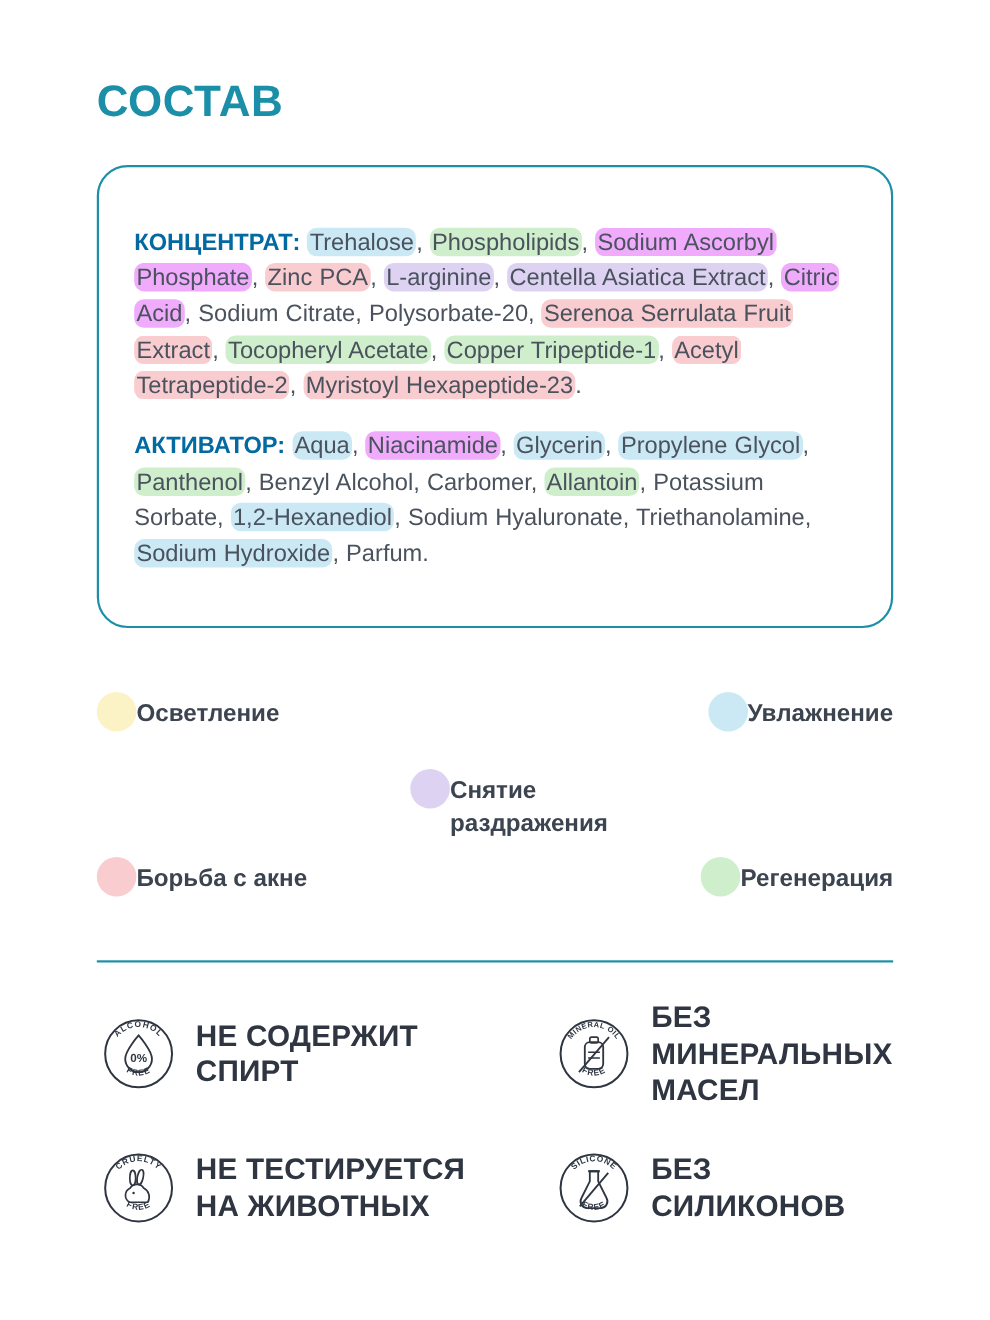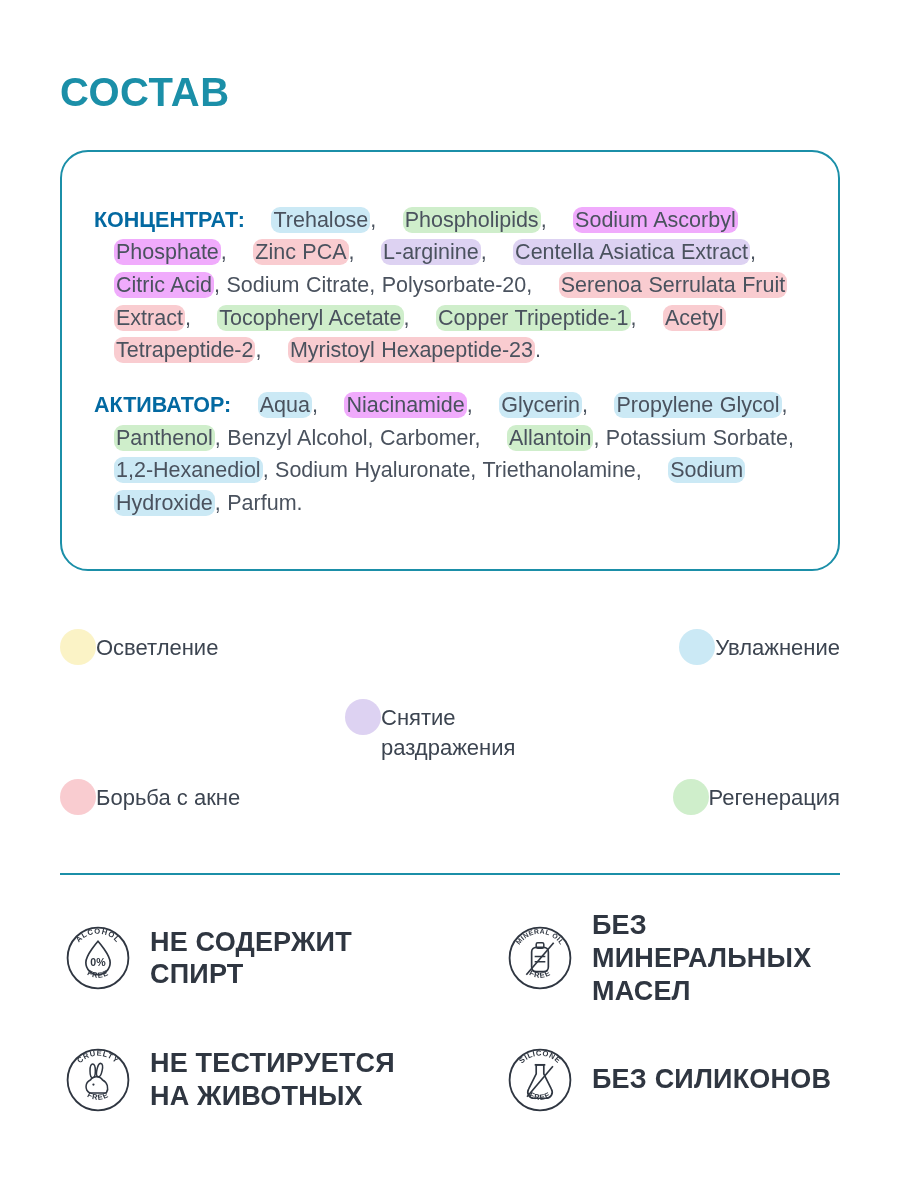--- a/index.html
+++ b/index.html
@@ -13,21 +13,21 @@
     font-family: "Liberation Sans", sans-serif;
     color: #3c4450;
     overflow: hidden;
   }
 
   .page {
     position: relative;
     width: 900px;
     height: 1200px;
     box-sizing: border-box;
-    padding: 0 60px;
+    padding: 0 88px;
   }
 
   
   .title {
     margin: 0;
     padding-top: 70px;
     font-size: 40px;
     font-weight: 700;
     letter-spacing: 0.5px;
     color: #1b8fa8;
@@ -56,21 +56,20 @@
     font-weight: 700;
     color: #0369a1;
   }
 
   mark {
     background: transparent;
     color: #4a525e;
     padding: 1px 2px;
     border-radius: 9px;
     box-decoration-break: clone;
-    margin-left: 20px;
     -webkit-box-decoration-break: clone;
   }
   mark.hl-blue   { background: #cbe9f5; }
   mark.hl-green  { background: #cfeecb; }
   mark.hl-yellow { background: #f0abfc; }
   mark.hl-pink   { background: #f9ccd0; }
   mark.hl-purple { background: #ddd2f2; }
 
   
   .benefits {
@@ -78,20 +77,21 @@
     margin-top: 62px;
     height: 230px;
   }
   .benefit {
     position: absolute;
     display: flex;
     align-items: flex-start;
     font-size: 22px;
     line-height: 1.35;
     color: #3c4450;
+    font-weight: bold;
   }
   .benefit .dot {
     width: 36px;
     height: 36px;
     border-radius: 50%;
     flex: 0 0 36px;
     margin-right: -18px;
     margin-top: -4px;
   }
   .benefit .btext {

